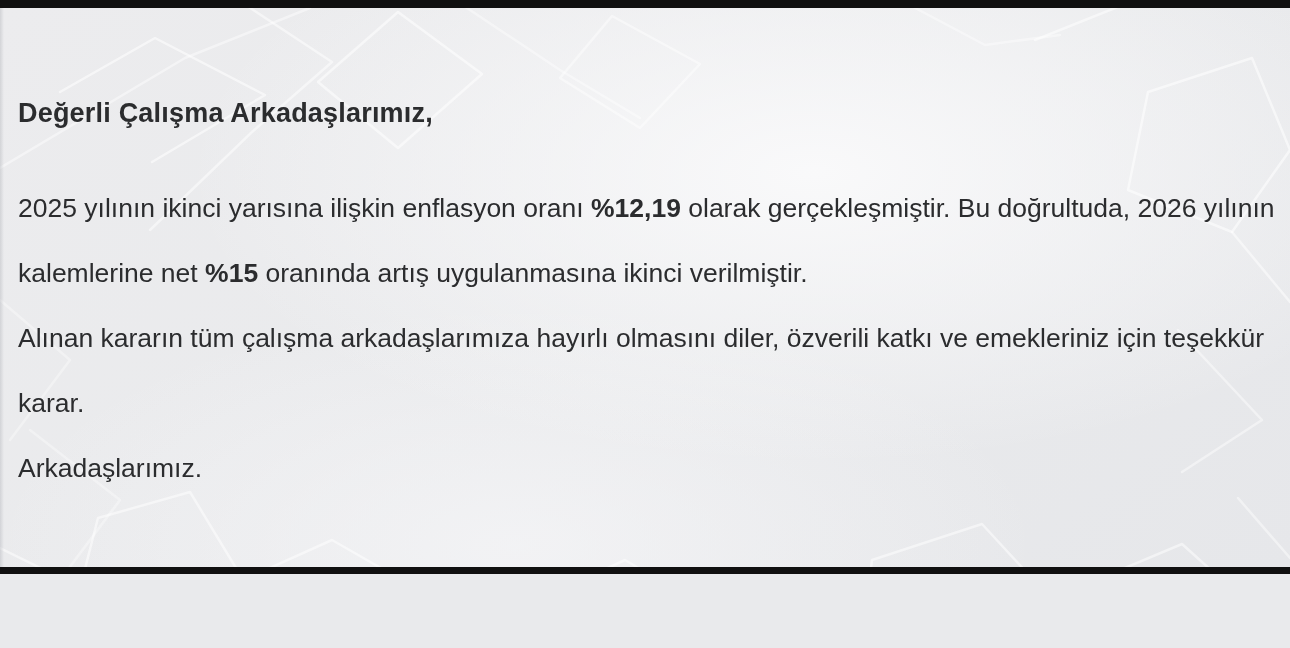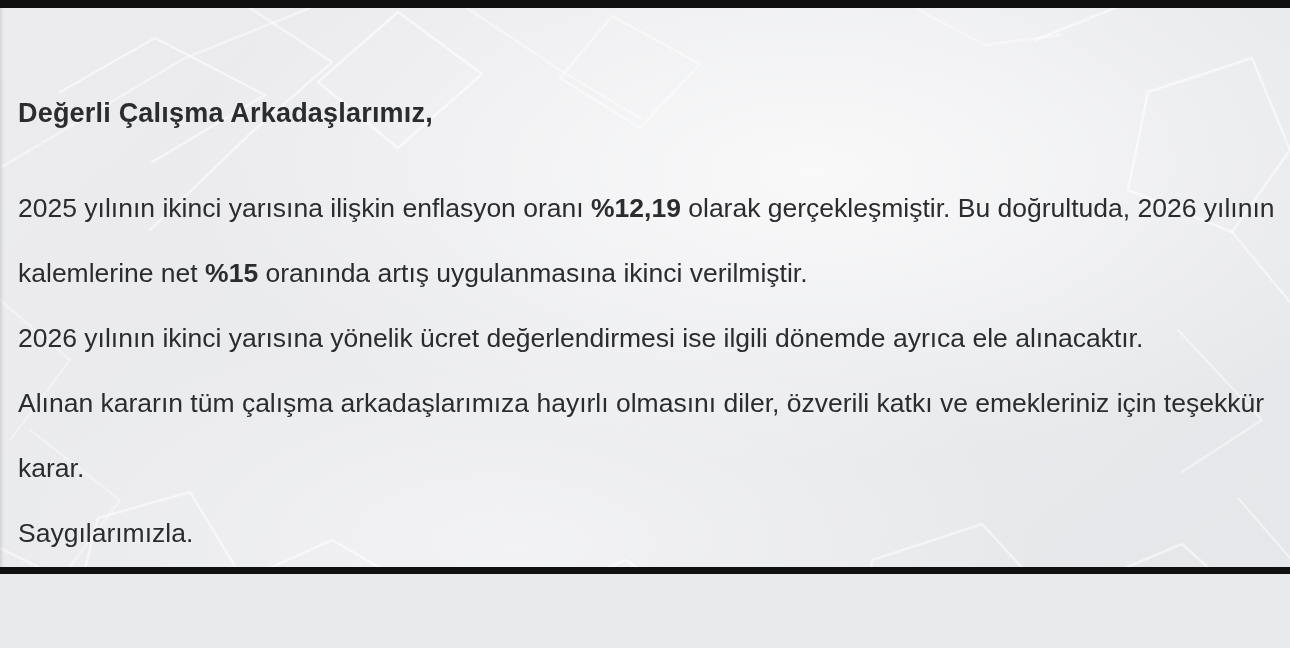--- a/index.html
+++ b/index.html
@@ -89,27 +89,24 @@
   <div class="edge-left"></div>
 
   <div class="content">
     <h1 class="doc-heading">Değerli Çalışma Arkadaşlarımız,</h1>
     <div id="paragraphs">
         <div class="paragraph">
           <div class="text-line"><span>2025 yılının ikinci yarısına ilişkin enflasyon oranı </span><span class="seg-bold">%12,19</span><span> olarak gerçekleşmiştir. Bu doğrultuda, 2026 yılının</span></div>
           <div class="text-line"><span>kalemlerine net </span><span class="seg-bold">%15</span><span> oranında artış uygulanmasına ikinci verilmiştir.</span></div>
         </div>
         <div class="paragraph">
-          <div class="text-line"><span>2026 yılının ikinci yarısına yönelik ücret değerlendirmesi ise ilgili dönemde ayrıca ele alınacaktır.</span></div>
-        </div>
-        <div class="paragraph">
           <div class="text-line"><span>Alınan kararın tüm çalışma arkadaşlarımıza hayırlı olmasını diler, özverili katkı ve emekleriniz için teşekkür</span></div>
           <div class="text-line"><span>karar.</span></div>
         </div>
         <div class="paragraph">
-          <div class="text-line"><span>Saygılarımızla.</span></div>
+          <div class="text-line"><span>Arkadaşlarımız.</span></div>
         </div>
       </div>
   </div>
 
   <div class="bar bottom"></div>
 
 </div>
 
 </body></html>

